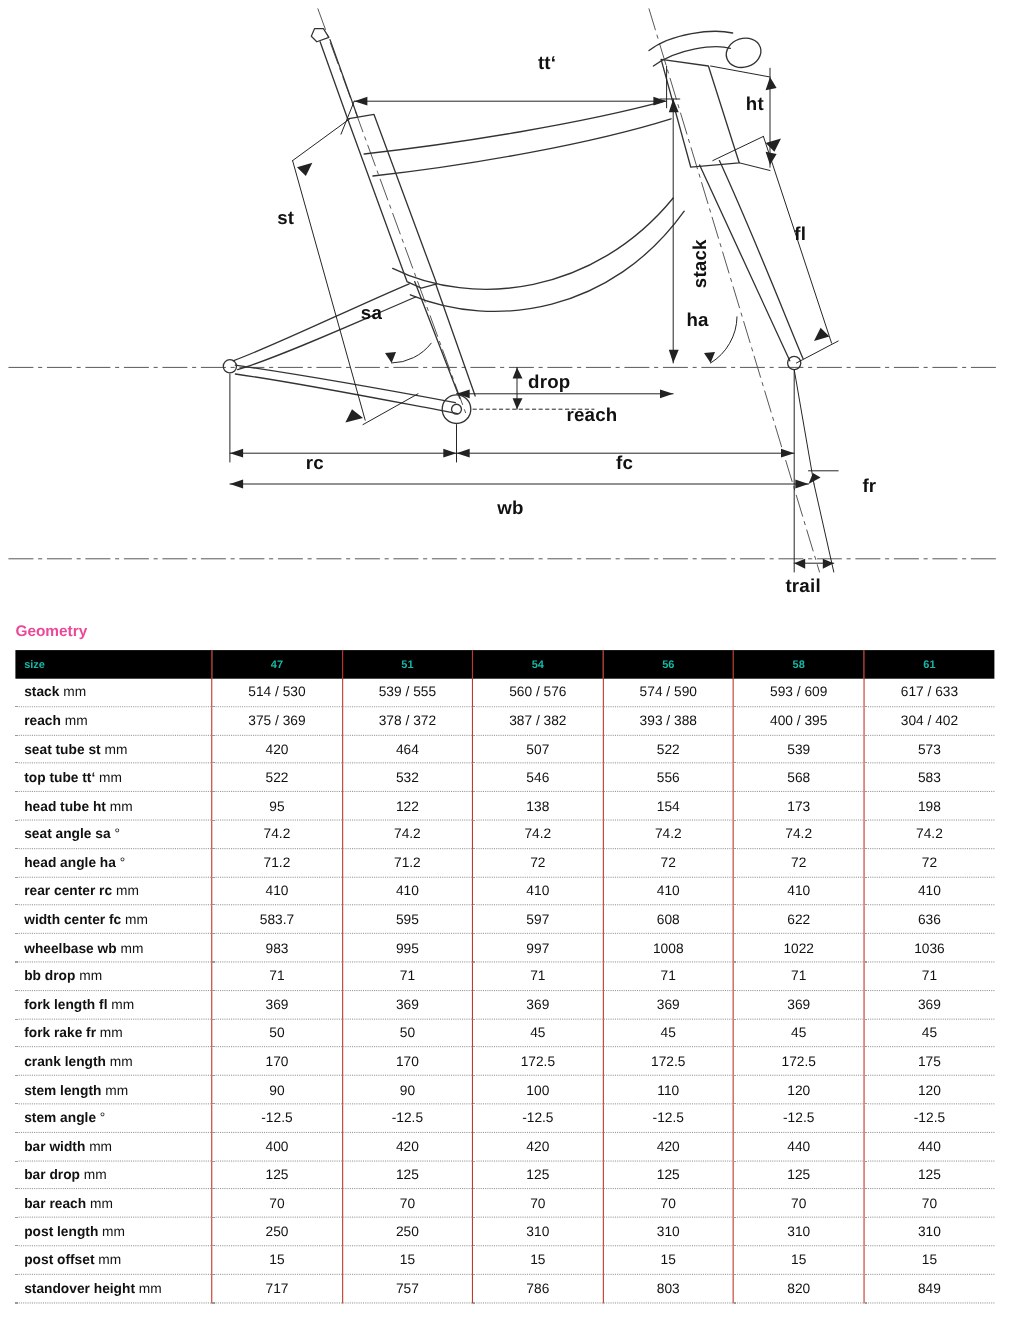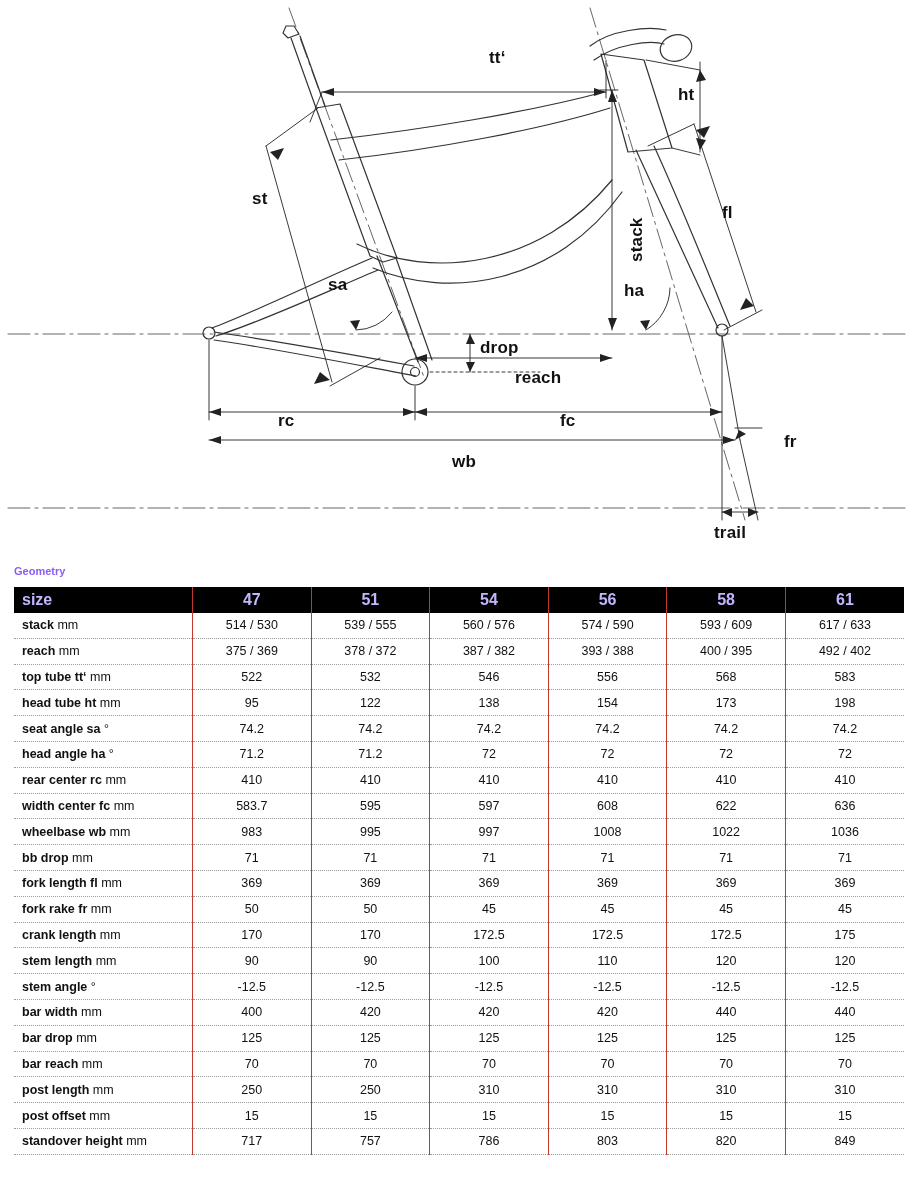--- a/index.html
+++ b/index.html
@@ -40,35 +40,35 @@
     transform-origin: left top;
   }
   
   #geometry-section {
     position: absolute;
     top: 565px;
     left: 0;
     width: 918px;
   }
   #geometry-title {
-    font-size: 11px;
+    font-size: 14px;
     font-weight: bold;
     margin: 0 16px 10px 14px;
-    color: #8b5cf6;
+    color: #ec4899;
   }
   table.geo {
     border-collapse: collapse;
     width: 890px;
     margin-left: 14px;
     table-layout: fixed;
   }
   table.geo thead th {
     background: #000000;
-    color: #c4b5fd;
-    font-size: 16px;
+    color: #14b8a6;
+    font-size: 10px;
     font-weight: bold;
     height: 26px;
     text-align: center;
     border-right: 1px solid #c0392b;
     padding: 0;
     margin-top: 40px;
   }
   table.geo thead th.first {
     text-align: left;
     padding-left: 8px;
@@ -263,21 +263,30 @@
           <td>593 / 609</td>
           <td>617 / 633</td>
         </tr>
         <tr>
           <td class="rowlabel"><span>reach</span><span class="unit"> mm</span></td>
           <td>375 / 369</td>
           <td>378 / 372</td>
           <td>387 / 382</td>
           <td>393 / 388</td>
           <td>400 / 395</td>
-          <td>492 / 402</td>
+          <td>304 / 402</td>
+        </tr>
+        <tr>
+          <td class="rowlabel"><span>seat tube st</span><span class="unit"> mm</span></td>
+          <td>420</td>
+          <td>464</td>
+          <td>507</td>
+          <td>522</td>
+          <td>539</td>
+          <td>573</td>
         </tr>
         <tr>
           <td class="rowlabel"><span>top tube tt‘</span><span class="unit"> mm</span></td>
           <td>522</td>
           <td>532</td>
           <td>546</td>
           <td>556</td>
           <td>568</td>
           <td>583</td>
         </tr>

